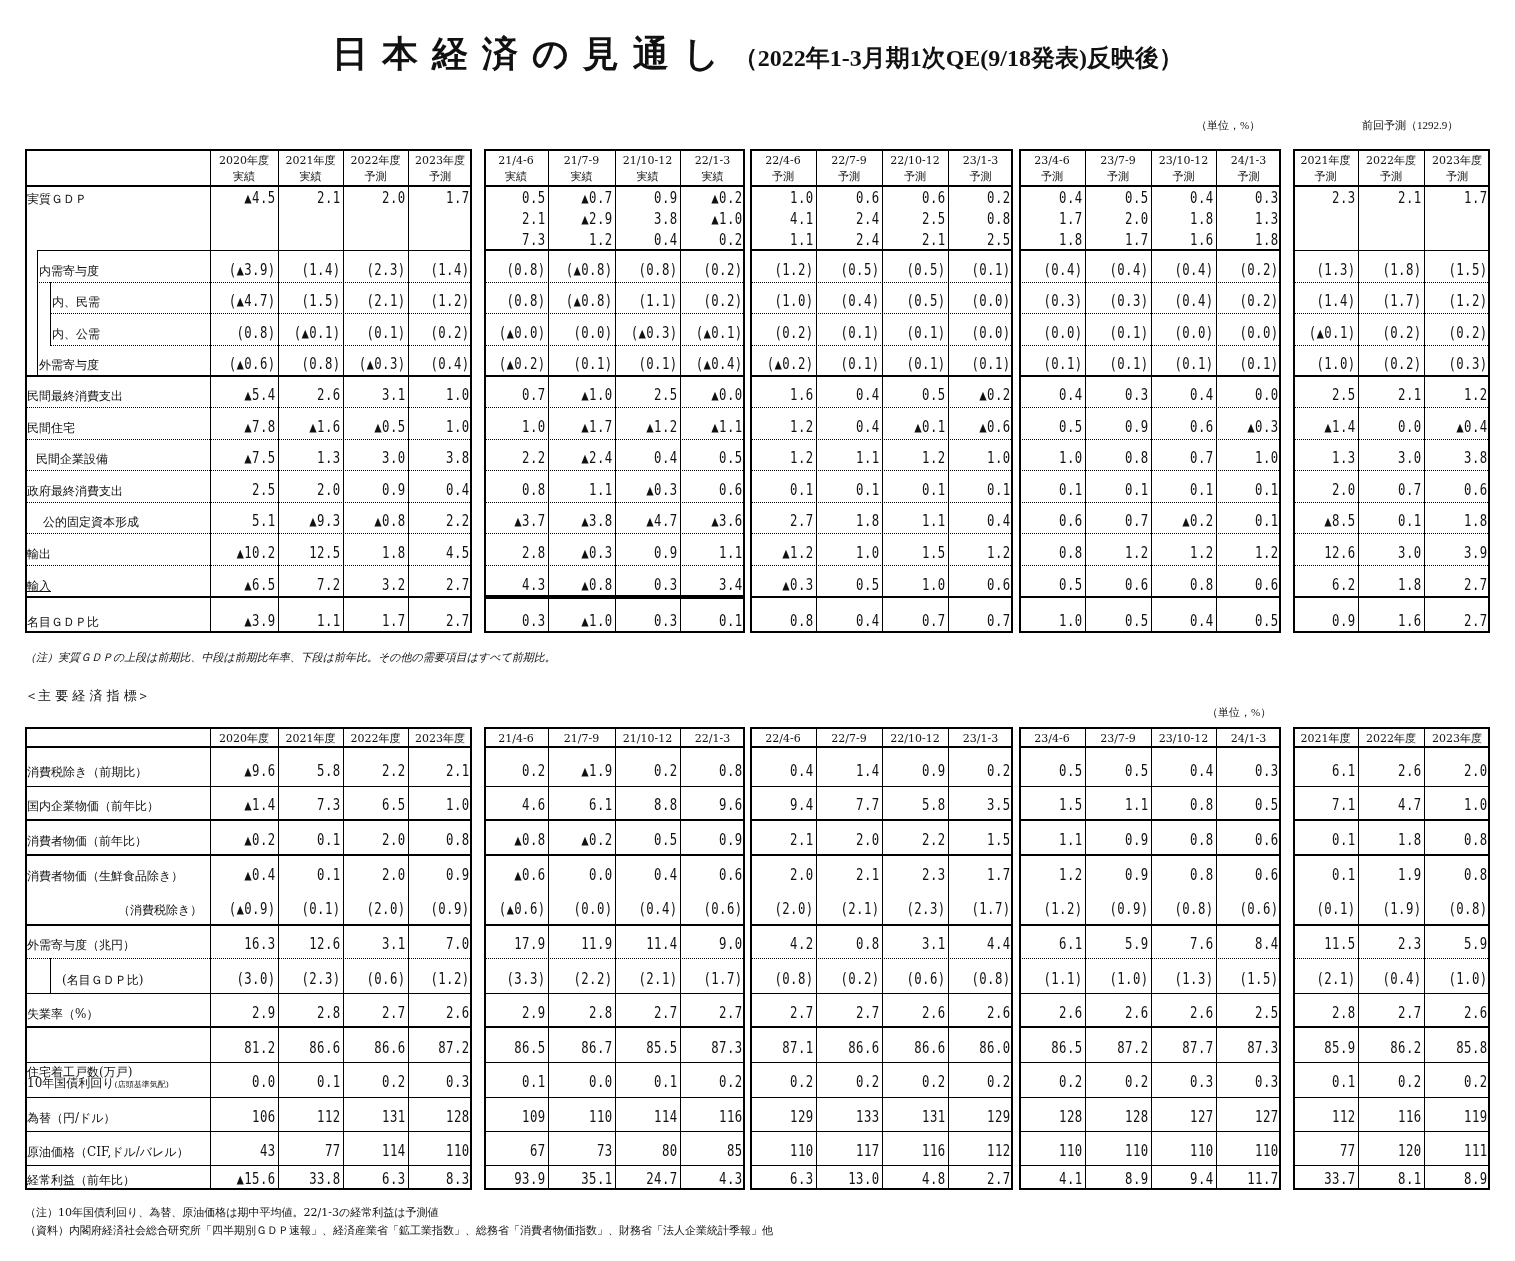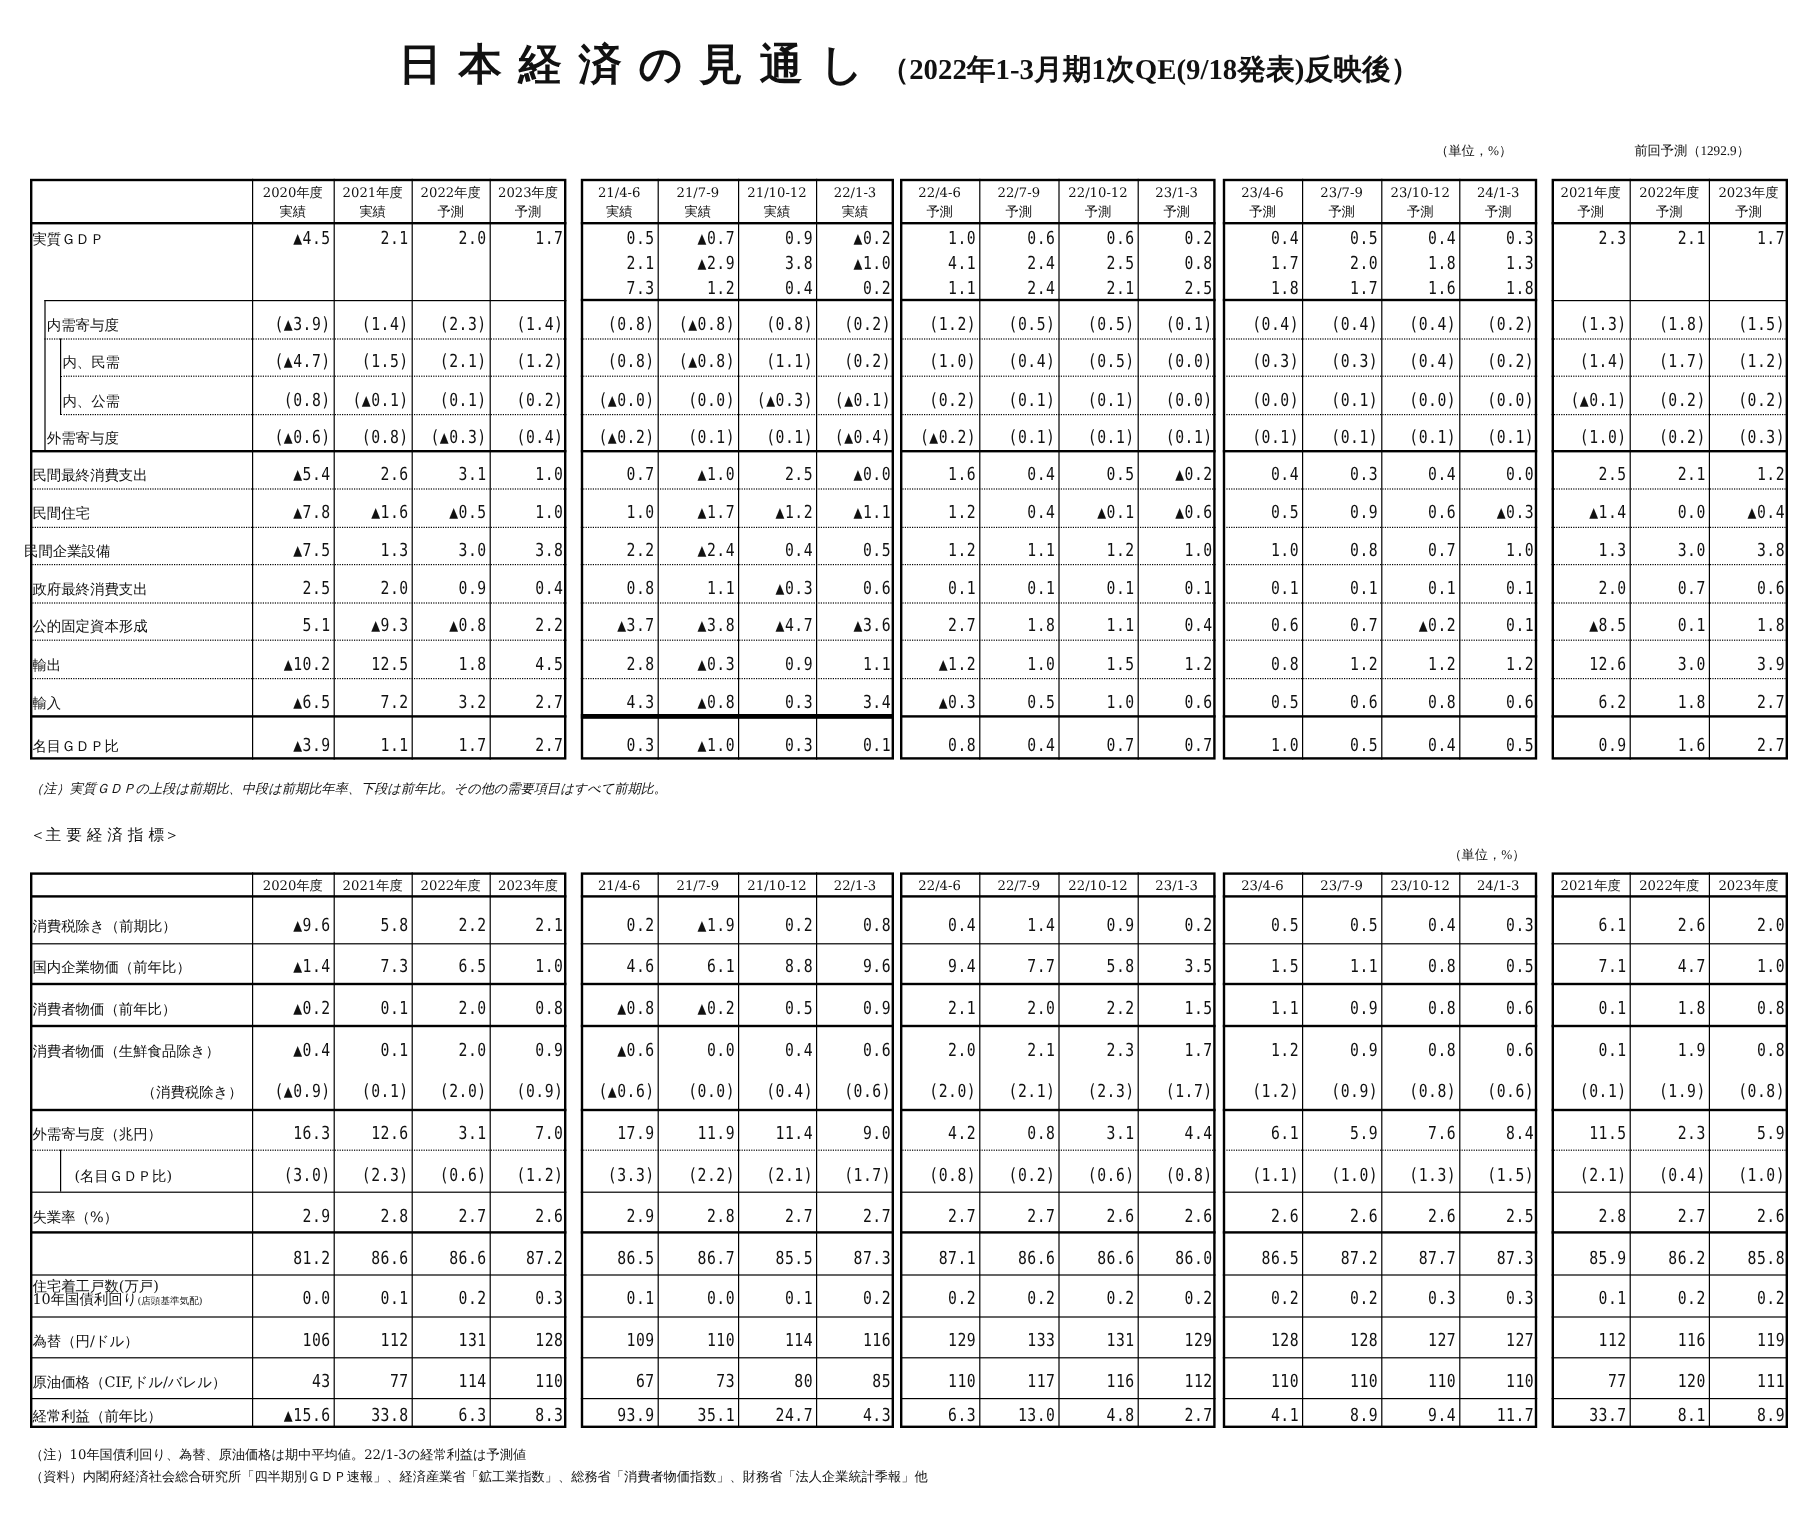--- a/index.html
+++ b/index.html
@@ -326,21 +326,21 @@
     <div class="cell num" style="left: 1151px; top: 418px; width: 65px;">0.6</div>
     <div class="cell num" style="left: 1216px; top: 418px; width: 65px;">▲0.3</div>
     <div class="cell num" style="left: 1293px; top: 418px; width: 65px;">▲1.4</div>
     <div class="cell num" style="left: 1358px; top: 418px; width: 66px;">0.0</div>
     <div class="cell num" style="left: 1424px; top: 418px; width: 66px;">▲0.4</div>
     <div class="hdash" style="left: 25px; top: 439px; width: 447px;"></div>
     <div class="hdash" style="left: 484px; top: 439px; width: 261px;"></div>
     <div class="hdash" style="left: 750px; top: 439px; width: 263px;"></div>
     <div class="hdash" style="left: 1019px; top: 439px; width: 262px;"></div>
     <div class="hdash" style="left: 1293px; top: 439px; width: 197px;"></div>
-    <div class="cell lbl" style="left: 20px; top: 451px;">民間企業設備</div>
+    <div class="cell lbl" style="left: 36px; top: 451px;">民間企業設備</div>
     <div class="cell num" style="left: 210px; top: 449px; width: 68px;">▲7.5</div>
     <div class="cell num" style="left: 278px; top: 449px; width: 65px;">1.3</div>
     <div class="cell num" style="left: 343px; top: 449px; width: 65px;">3.0</div>
     <div class="cell num" style="left: 408px; top: 449px; width: 64px;">3.8</div>
     <div class="cell num" style="left: 484px; top: 449px; width: 64px;">2.2</div>
     <div class="cell num" style="left: 548px; top: 449px; width: 67px;">▲2.4</div>
     <div class="cell num" style="left: 615px; top: 449px; width: 65px;">0.4</div>
     <div class="cell num" style="left: 680px; top: 449px; width: 65px;">0.5</div>
     <div class="cell num" style="left: 750px; top: 449px; width: 66px;">1.2</div>
     <div class="cell num" style="left: 816px; top: 449px; width: 66px;">1.1</div>
@@ -376,21 +376,21 @@
     <div class="cell num" style="left: 1151px; top: 481px; width: 65px;">0.1</div>
     <div class="cell num" style="left: 1216px; top: 481px; width: 65px;">0.1</div>
     <div class="cell num" style="left: 1293px; top: 481px; width: 65px;">2.0</div>
     <div class="cell num" style="left: 1358px; top: 481px; width: 66px;">0.7</div>
     <div class="cell num" style="left: 1424px; top: 481px; width: 66px;">0.6</div>
     <div class="hdash" style="left: 25px; top: 502px; width: 447px;"></div>
     <div class="hdash" style="left: 484px; top: 502px; width: 261px;"></div>
     <div class="hdash" style="left: 750px; top: 502px; width: 263px;"></div>
     <div class="hdash" style="left: 1019px; top: 502px; width: 262px;"></div>
     <div class="hdash" style="left: 1293px; top: 502px; width: 197px;"></div>
-    <div class="cell lbl" style="left: 27px; top: 514px;">公的固定資本形成</div>
+    <div class="cell lbl" style="left: 27px; top: 514px; padding-left: 16px;">公的固定資本形成</div>
     <div class="cell num" style="left: 210px; top: 512px; width: 68px;">5.1</div>
     <div class="cell num" style="left: 278px; top: 512px; width: 65px;">▲9.3</div>
     <div class="cell num" style="left: 343px; top: 512px; width: 65px;">▲0.8</div>
     <div class="cell num" style="left: 408px; top: 512px; width: 64px;">2.2</div>
     <div class="cell num" style="left: 484px; top: 512px; width: 64px;">▲3.7</div>
     <div class="cell num" style="left: 548px; top: 512px; width: 67px;">▲3.8</div>
     <div class="cell num" style="left: 615px; top: 512px; width: 65px;">▲4.7</div>
     <div class="cell num" style="left: 680px; top: 512px; width: 65px;">▲3.6</div>
     <div class="cell num" style="left: 750px; top: 512px; width: 66px;">2.7</div>
     <div class="cell num" style="left: 816px; top: 512px; width: 66px;">1.8</div>
@@ -426,21 +426,21 @@
     <div class="cell num" style="left: 1151px; top: 544px; width: 65px;">1.2</div>
     <div class="cell num" style="left: 1216px; top: 544px; width: 65px;">1.2</div>
     <div class="cell num" style="left: 1293px; top: 544px; width: 65px;">12.6</div>
     <div class="cell num" style="left: 1358px; top: 544px; width: 66px;">3.0</div>
     <div class="cell num" style="left: 1424px; top: 544px; width: 66px;">3.9</div>
     <div class="hdash" style="left: 25px; top: 565px; width: 447px;"></div>
     <div class="hdash" style="left: 484px; top: 565px; width: 261px;"></div>
     <div class="hdash" style="left: 750px; top: 565px; width: 263px;"></div>
     <div class="hdash" style="left: 1019px; top: 565px; width: 262px;"></div>
     <div class="hdash" style="left: 1293px; top: 565px; width: 197px;"></div>
-    <div class="cell lbl" style="left: 27px; top: 578px;">輸入</div>
+    <div class="cell lbl" style="left: 27px; top: 578px; text-decoration: underline;">輸入</div>
     <div class="cell num" style="left: 210px; top: 576px; width: 68px;">▲6.5</div>
     <div class="cell num" style="left: 278px; top: 576px; width: 65px;">7.2</div>
     <div class="cell num" style="left: 343px; top: 576px; width: 65px;">3.2</div>
     <div class="cell num" style="left: 408px; top: 576px; width: 64px;">2.7</div>
     <div class="cell num" style="left: 484px; top: 576px; width: 64px;">4.3</div>
     <div class="cell num" style="left: 548px; top: 576px; width: 67px;">▲0.8</div>
     <div class="cell num" style="left: 615px; top: 576px; width: 65px;">0.3</div>
     <div class="cell num" style="left: 680px; top: 576px; width: 65px;">3.4</div>
     <div class="cell num" style="left: 750px; top: 576px; width: 66px;">▲0.3</div>
     <div class="cell num" style="left: 816px; top: 576px; width: 66px;">0.5</div>

